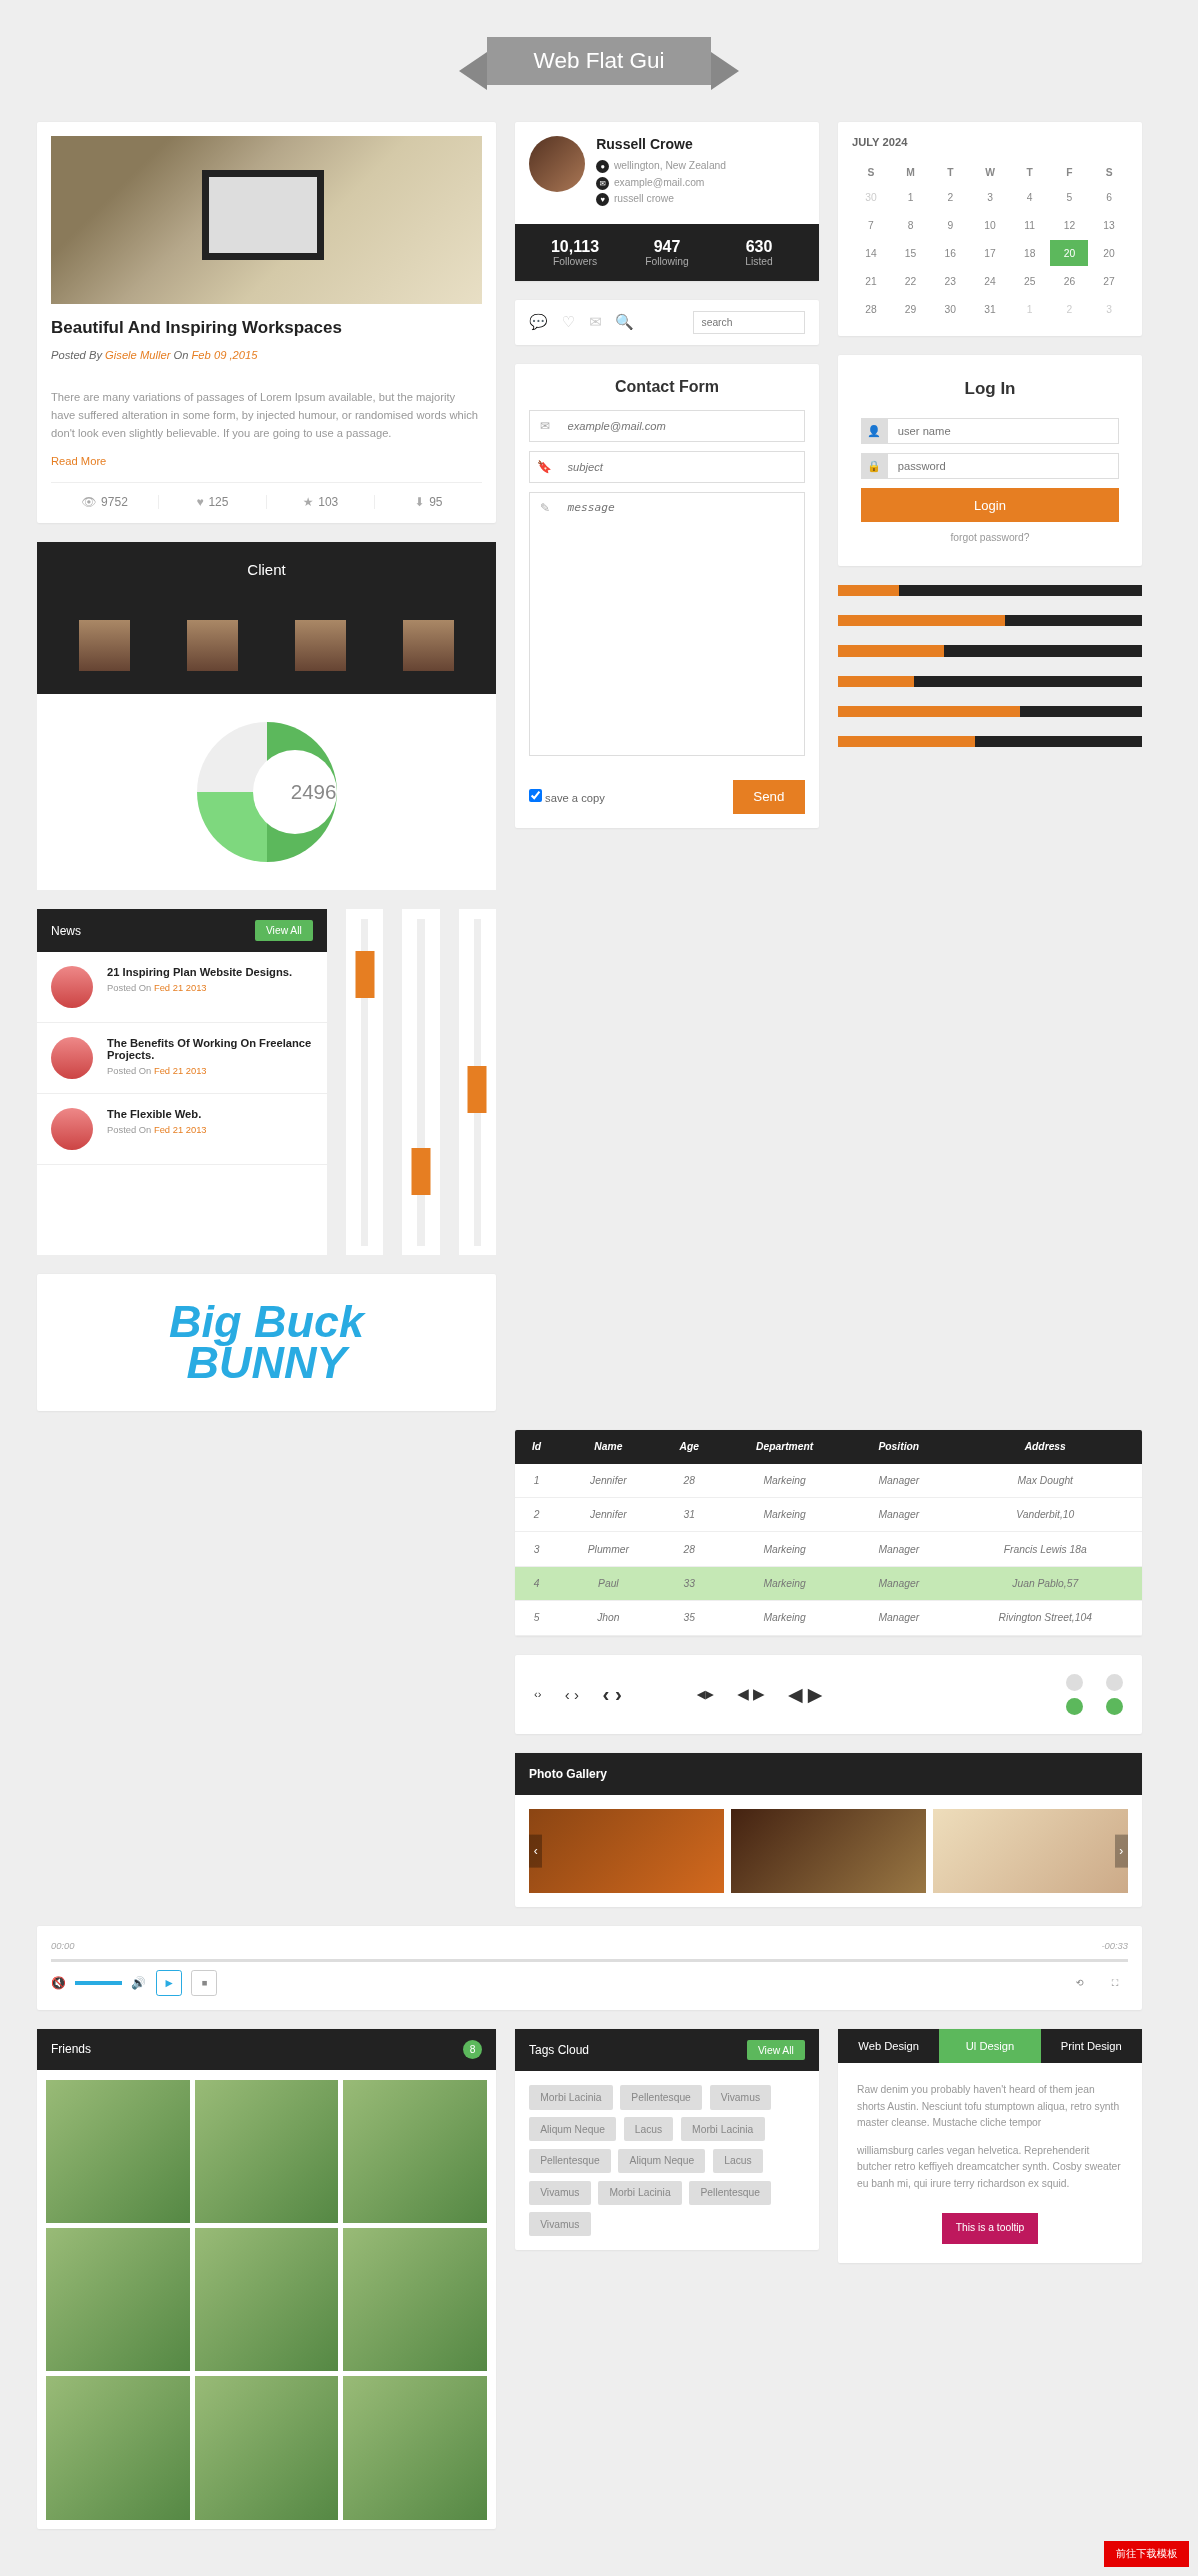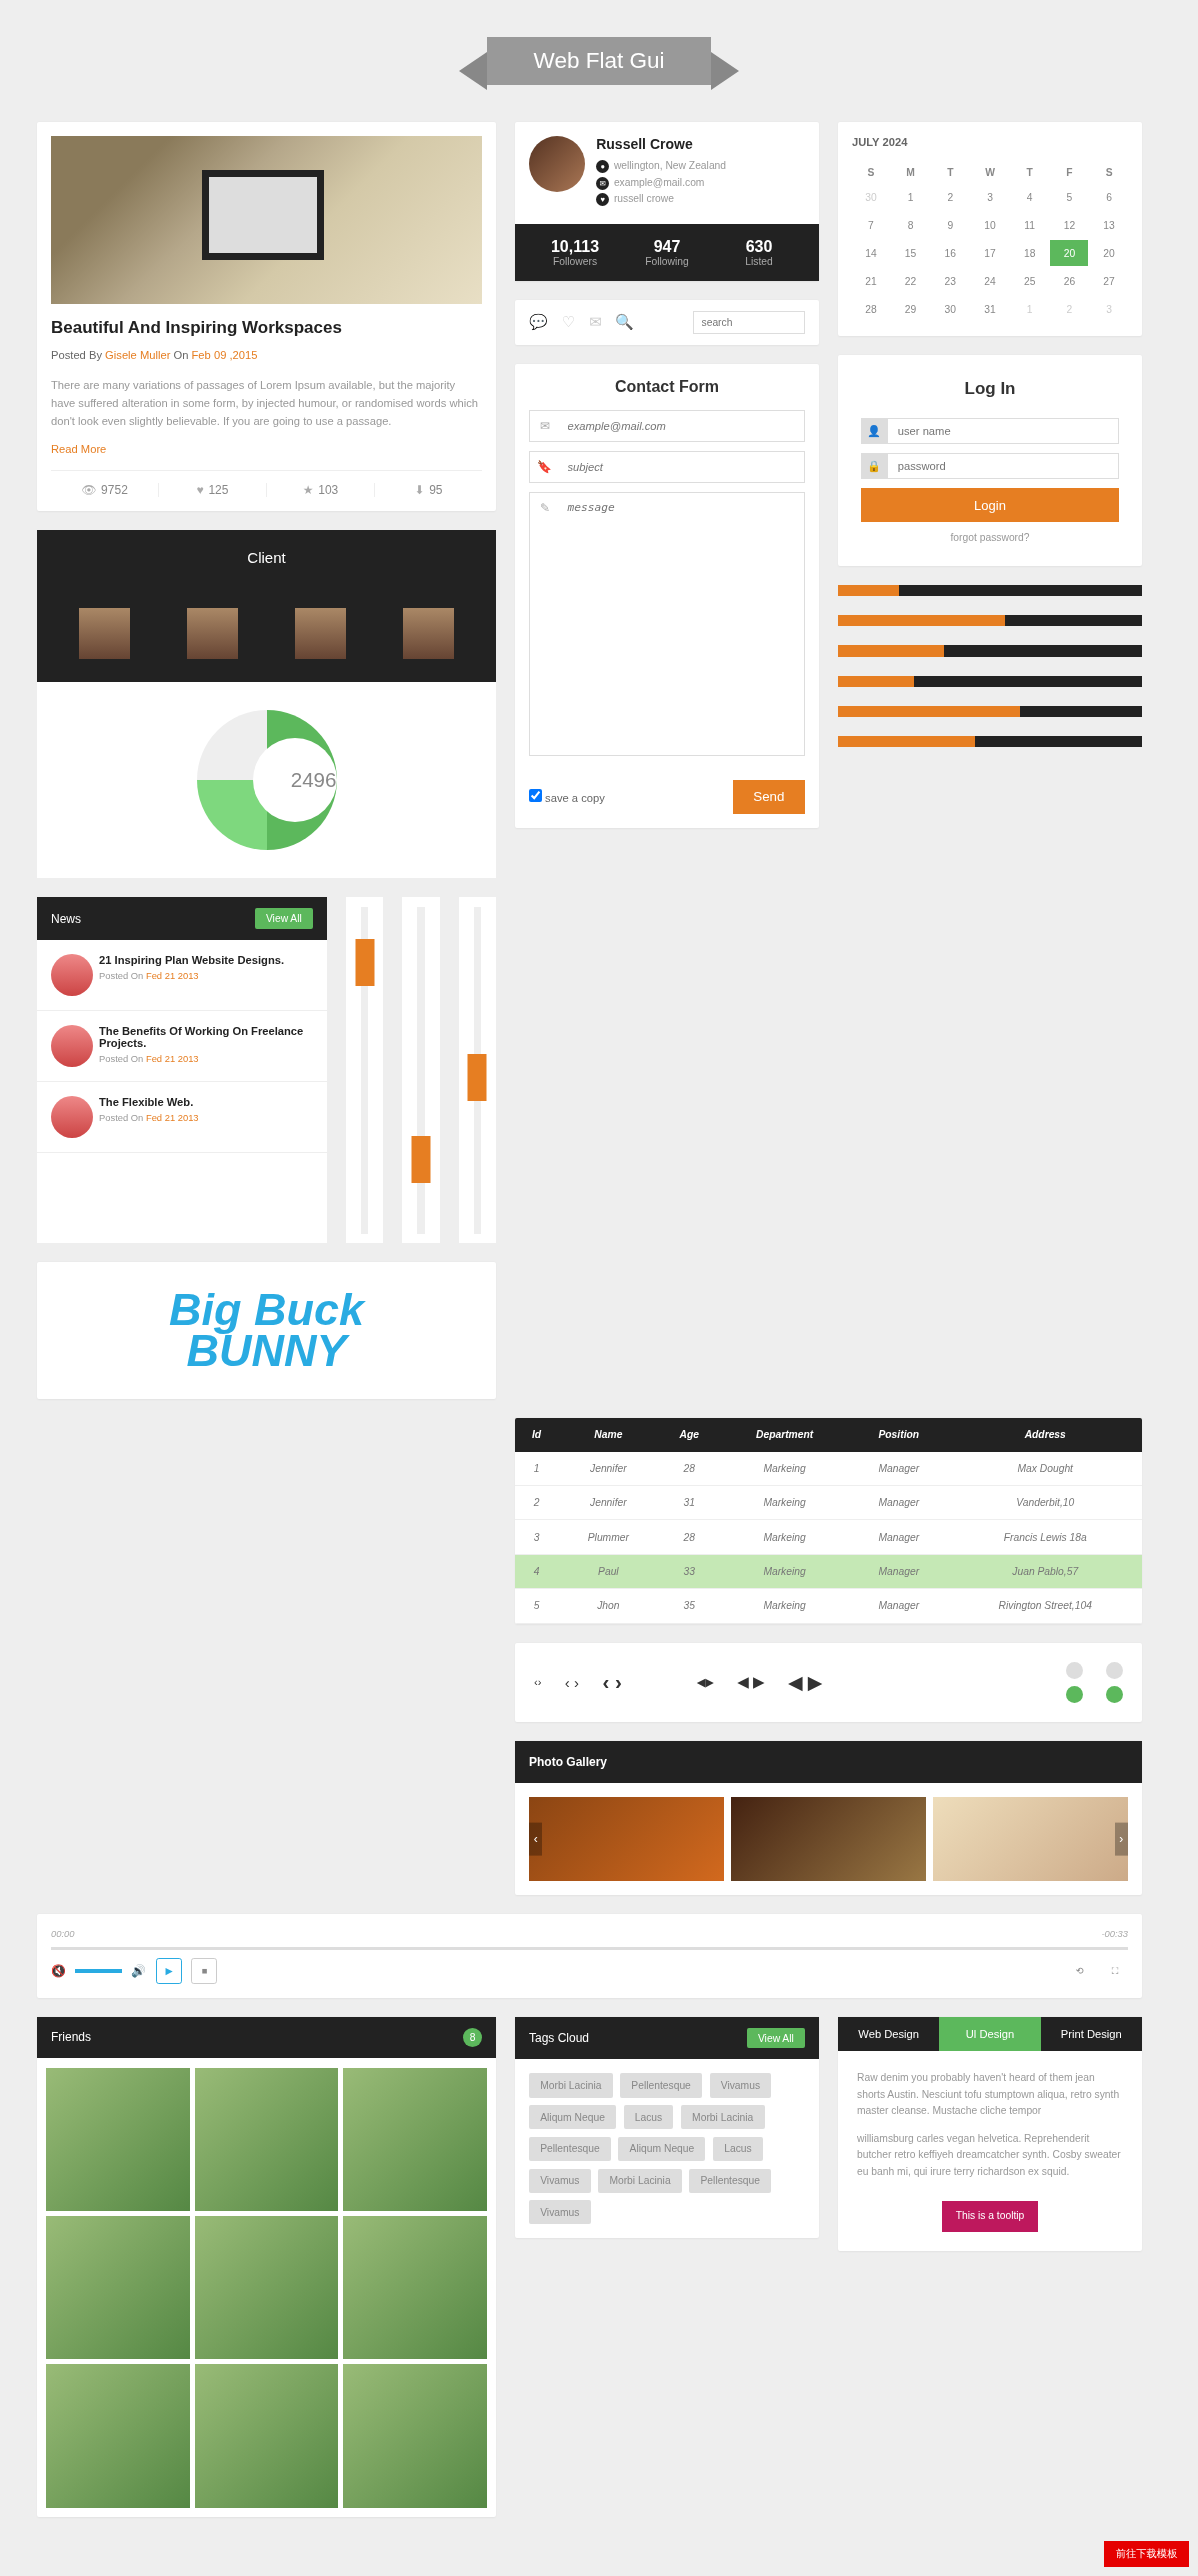--- a/index.html
+++ b/index.html
@@ -9,21 +9,21 @@
 .banner-title{display:inline-block;background:#999;color:#fff;padding:11.2px 47px;font-size:22.5px;font-weight:300;position:relative}
 .banner-title:before,.banner-title:after{content:"";position:absolute;top:50%;width:0;height:0;border-style:solid}
 .banner-title:before{left:-28px;border-width:19px 28px 19px 0;border-color:transparent #888 transparent transparent;margin-top:-9.4px}
 .banner-title:after{right:-28px;border-width:19px 0 19px 28px;border-color:transparent transparent transparent #888;margin-top:-9.4px}
 .grid{display:grid;grid-template-columns:459px 304px 304px;gap:19px;align-items:start}
 .card{background:#fff;border-radius:1.9px;box-shadow:0 0.9px 1.9px rgba(0,0,0,0.05)}
 .card-pad{padding:14px}
 .article-img{width:100%;height:168px;background:linear-gradient(135deg,#8a7a5a 20%,#b5a78a 40%,#d4c9a8 60%,#e8dfc5);margin-bottom:14px;position:relative}
 .article-img:after{content:"";position:absolute;left:35%;top:20%;width:25%;height:45%;background:#ddd;border:7.5px solid #222}
 h2{color:#222;font-size:17px;margin-bottom:11px}
-.meta{font-size:11.2px;margin-bottom:16px}
+.meta{font-style:italic;font-size:11.2px;margin-bottom:28px}
 .meta .author,.meta .date{color:#e67e22}
 .desc{font-size:11.2px;line-height:1.6;color:#999;margin-bottom:11.2px}
 .readmore{color:#e67e22;font-size:11.2px}
 .stats{display:flex;border-top:1.9px solid #eee;margin-top:14px;padding-top:11.2px}
 .stat{flex:1;text-align:center;font-size:12px;color:#888;border-right:0.9px solid #eee}
 .stat:last-child{border:0}
 .stat .ico{margin-right:4.7px;color:#aaa}
 .profile{background:#fff}
 .profile-top{display:flex;padding:14px}
 .avatar{width:56px;height:56px;border-radius:50%;background:linear-gradient(135deg,#553322,#aa7755);margin-right:11.2px}
@@ -67,21 +67,21 @@
 .client-head{background:#222;color:#fff;text-align:center;padding:19px;font-size:15px}
 .clients{display:flex;justify-content:space-around;padding:23.4px 14px;background:#222}
 .client{width:51px;height:51px;background:linear-gradient(#aa8866,#664433)}
 .donut{padding:28px;text-align:center}
 .donut-chart{width:140px;height:140px;border-radius:50%;margin:0 auto;background:conic-gradient(#5cb85c 0 50%,#7ed87e 50% 75%,#eee 75% 100%);display:flex;align-items:center;justify-content:flex-end;position:relative}
 .donut-chart:before{content:"";position:absolute;width:84px;height:84px;background:#fff;border-radius:50%}
 .donut-val{position:relative;z-index:1;font-size:20.6px;color:#888}
 .news{background:#fff}
 .news-head{background:#222;color:#fff;padding:11.2px 14px;display:flex;justify-content:space-between;align-items:center}
 .btn-viewall{background:#5cb85c;color:#fff;border:0;padding:4.7px 11.2px;font-size:10.3px;border-radius:1.9px;cursor:pointer}
-.news-item{display:flex;padding:14px;border-bottom:0.9px solid #eee;gap:6px}
+.news-item{display:flex;padding:14px;border-bottom:0.9px solid #eee;gap:14px}
 .news-img{width:42px;height:42px;border-radius:50%;background:linear-gradient(#e88,#c44);flex-shrink:0}
 .news-item h4{font-size:11.2px;color:#222;margin-bottom:3.7px}
 .news-item .date{font-size:9.4px;color:#999}
 .news-item .date span{color:#e67e22}
 .sliders{display:flex;gap:19px;height:346px}
 .slider{flex:1;background:#fff;position:relative;padding:9.4px}
 .slider-track{width:7.5px;height:100%;background:#eee;margin:0 auto;position:relative}
 .slider-handle{position:absolute;left:50%;transform:translateX(-50%);width:19px;height:47px;background:#e67e22;cursor:pointer}
 .table-card{background:#fff;overflow:hidden}
 table{width:100%;border-collapse:collapse;font-size:10.3px}

